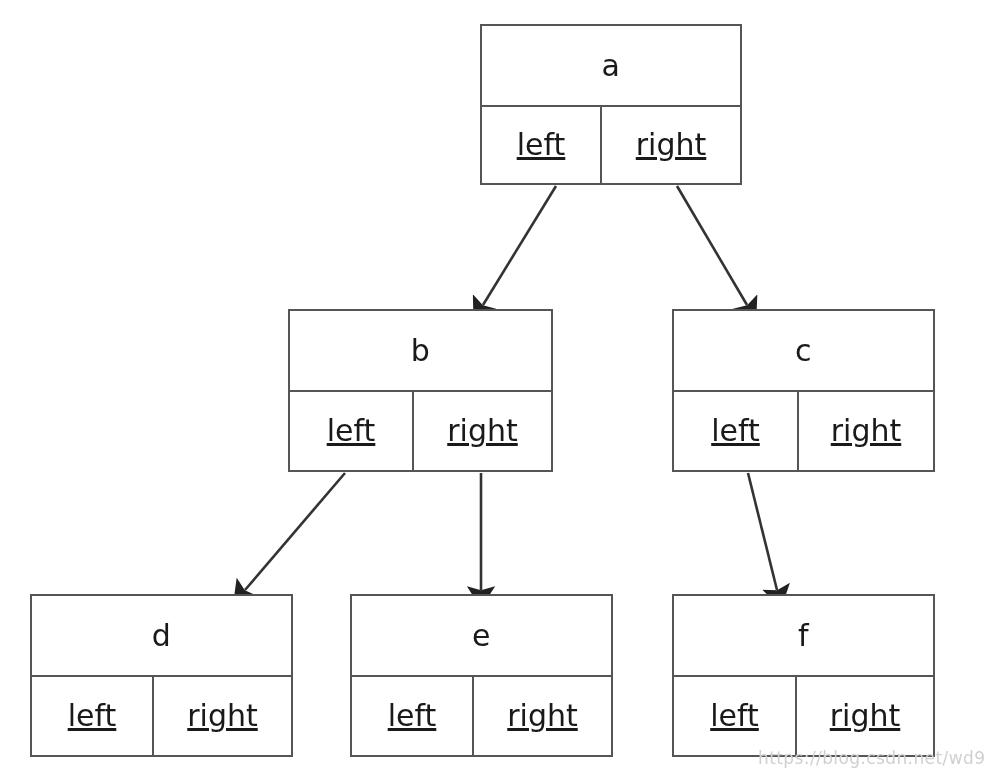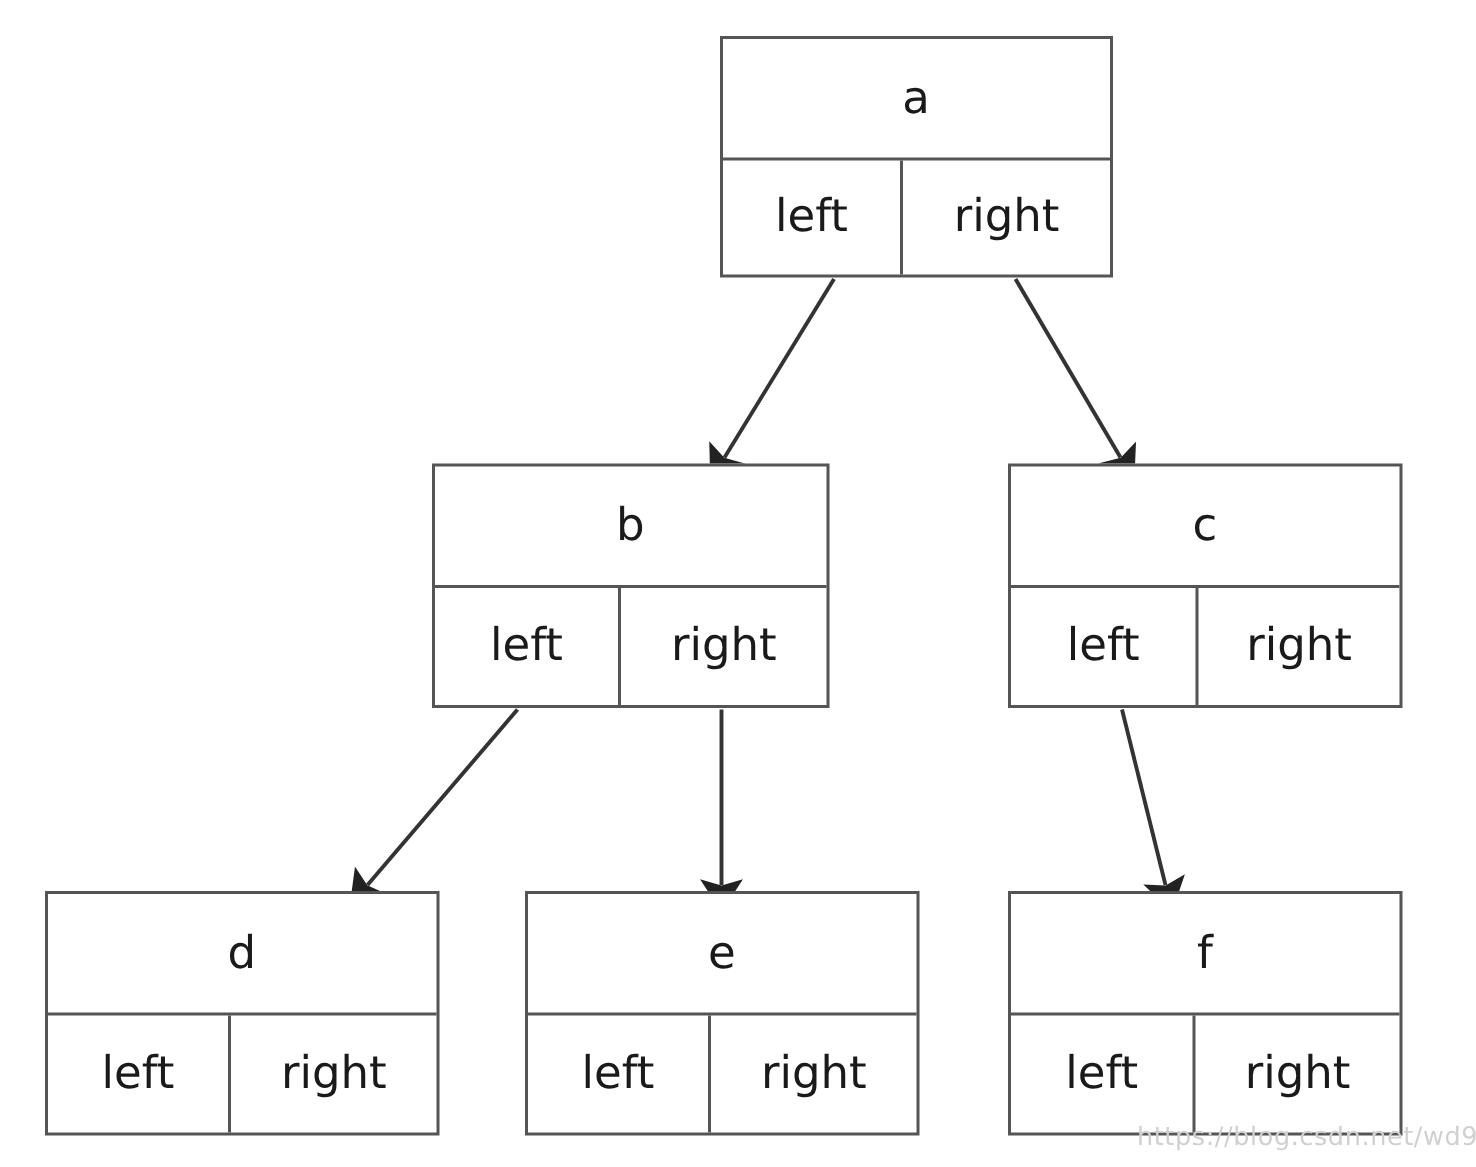--- a/index.html
+++ b/index.html
@@ -46,20 +46,21 @@
     border-top: 2px solid #555555;
   }
   .cell {
     box-sizing: border-box;
     display: flex;
     align-items: center;
     justify-content: center;
     color: #1a1a1a;
     font-size: 30px;
     line-height: 1;
+    text-decoration: underline;
   }
   .cell.right-cell {
     border-left: 2px solid #555555;
   }
   .watermark {
     position: absolute;
     color: #d0d0d0;
     font-size: 17px;
     letter-spacing: 0.4px;
     white-space: nowrap;

